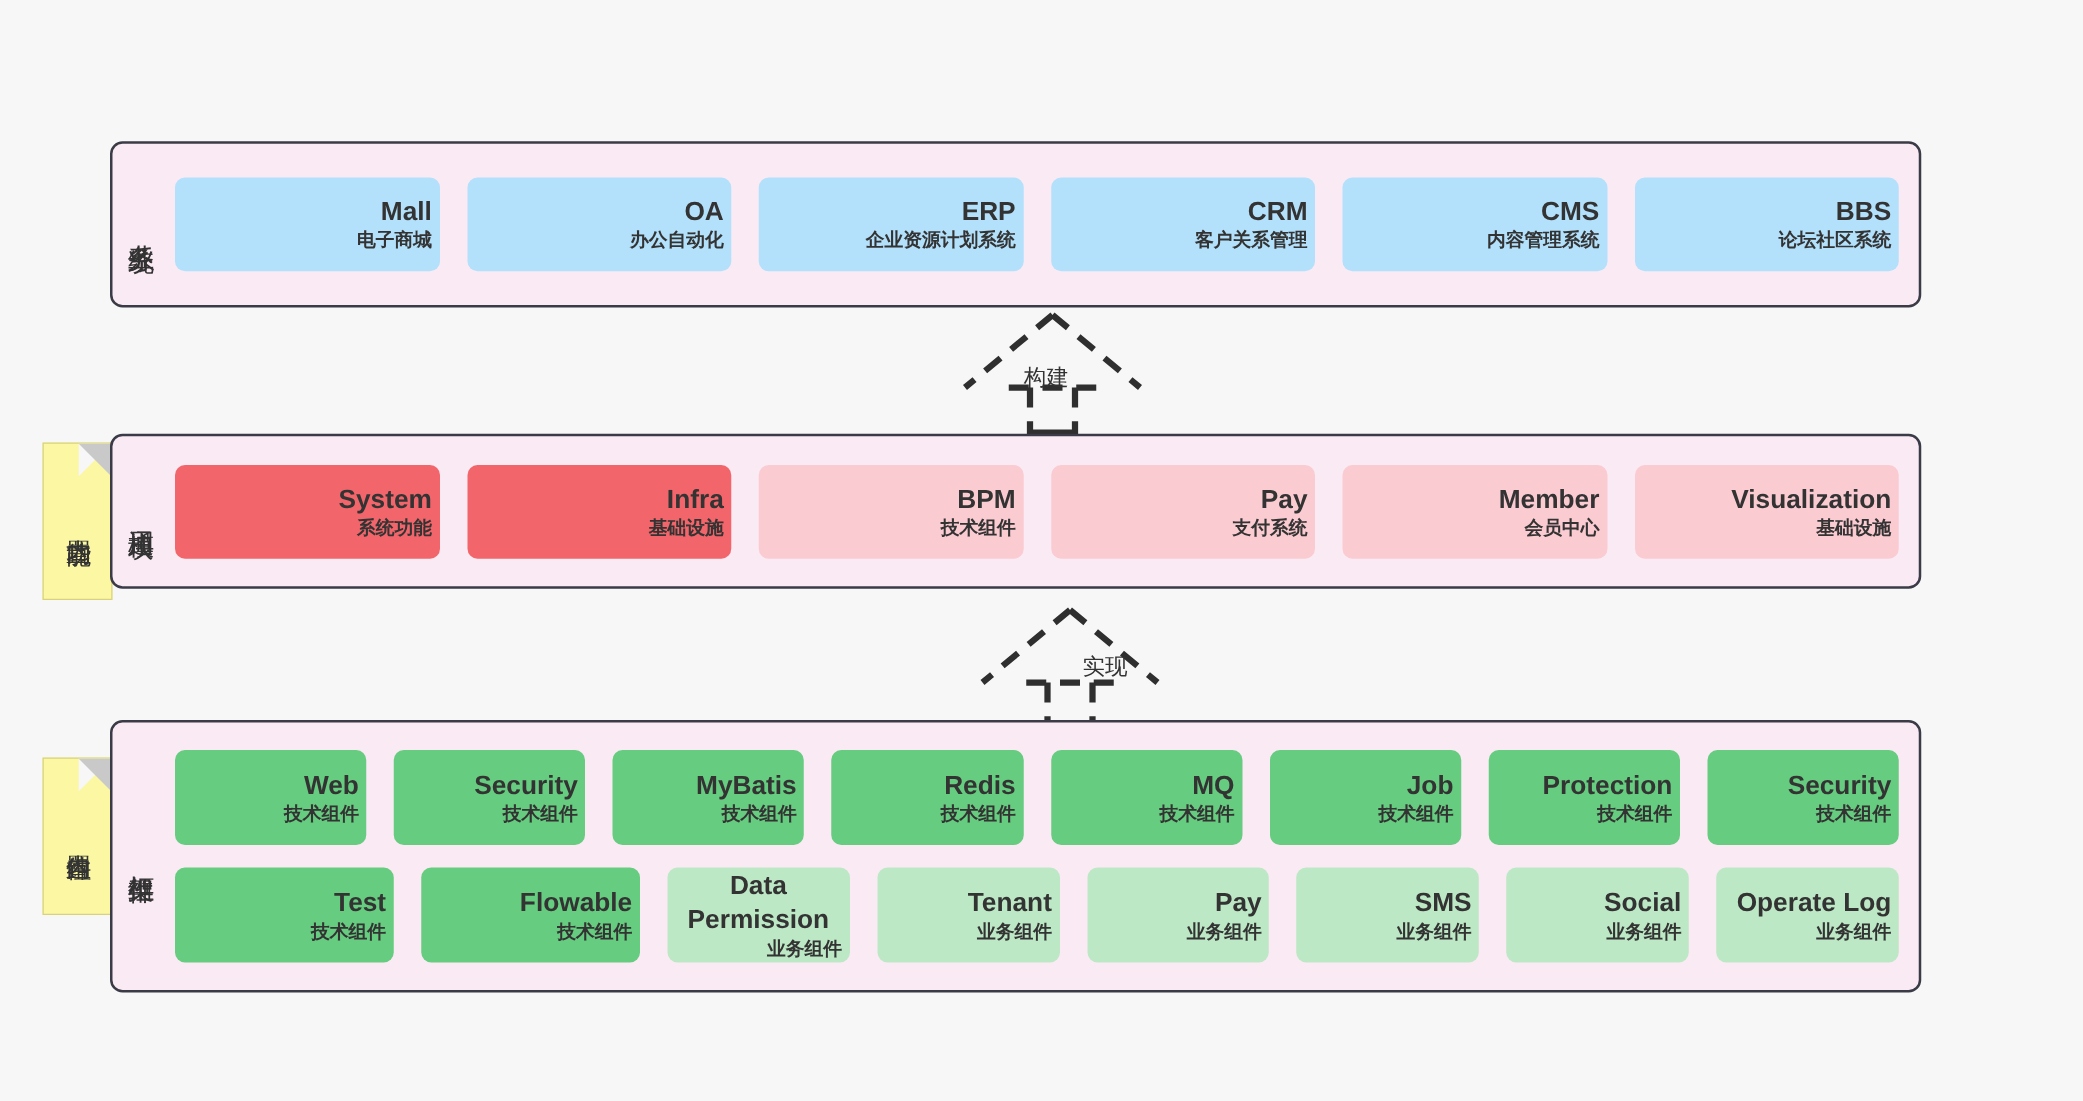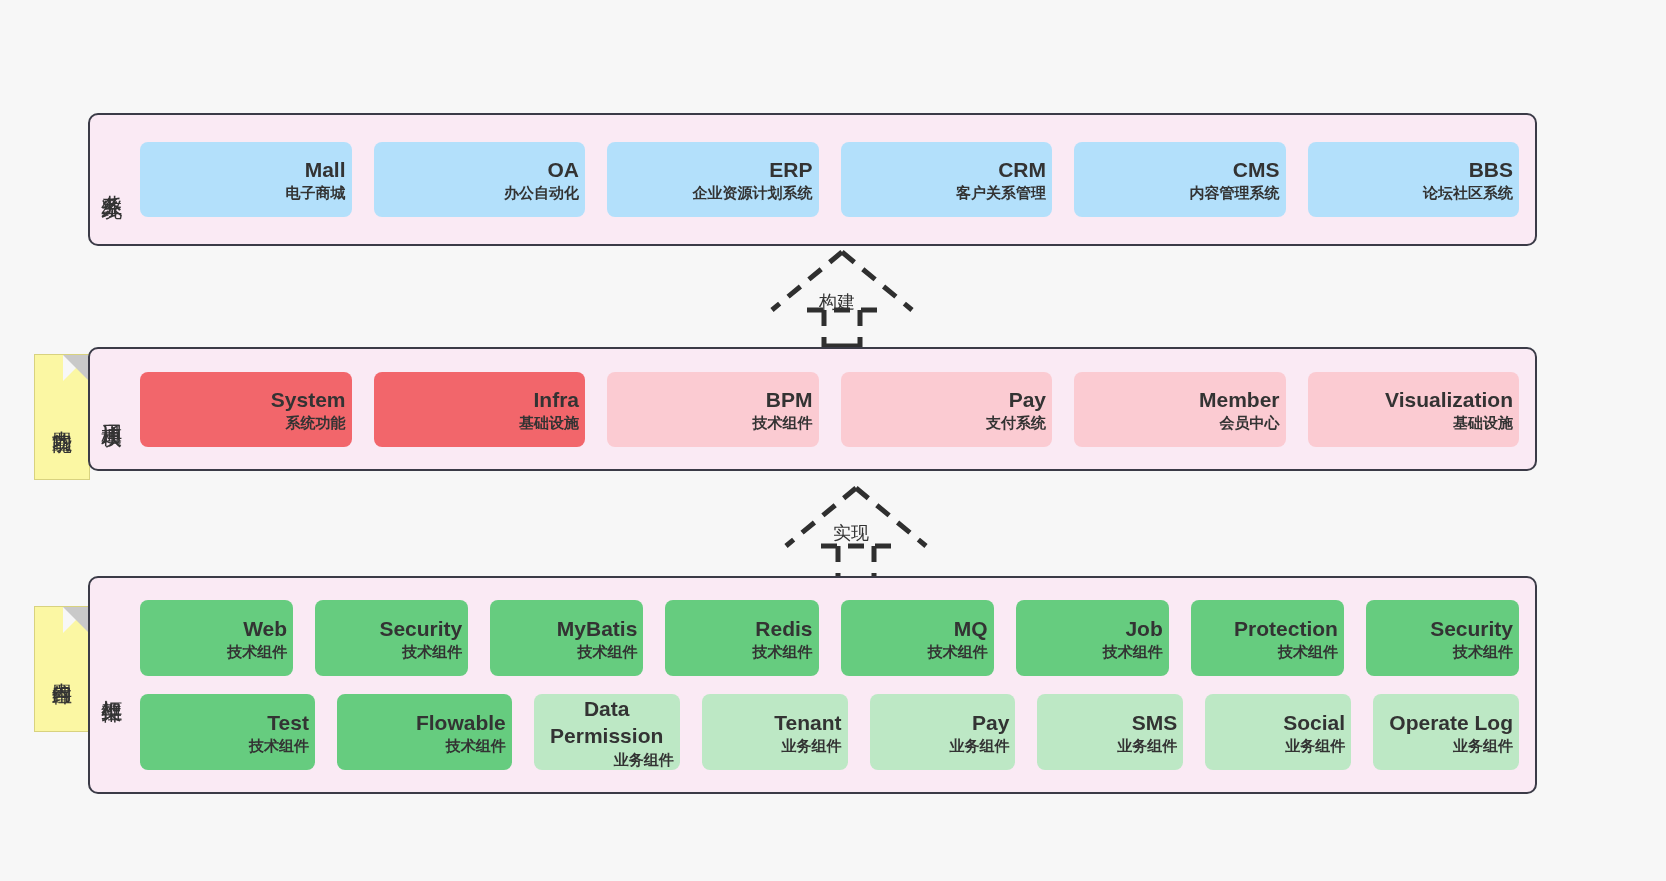--- a/index.html
+++ b/index.html
@@ -146,21 +146,21 @@
     position: absolute;
     font-size: 18px;
     color: #333333;
     background: transparent;
     white-space: nowrap;
     user-select: none;
   }
   #conn-build      { left: 752px; top: 248px; width: 180px; height: 100px; }
   #conn-build-lbl  { left: 819px; top: 290px; }
   #conn-impl       { left: 766px; top: 484px; width: 180px; height: 100px; }
-  #conn-impl-lbl   { left: 833px; top: 521px; }
+  #conn-impl-lbl   { left: 866px; top: 521px; }
 </style>
 </head>
 <body>
 
 <div id="canvas">
 
   <div class="layer" id="layer-business">
     <div class="layer-title">业务系统</div>
     <div class="layer-body">
       <div class="card-row">

